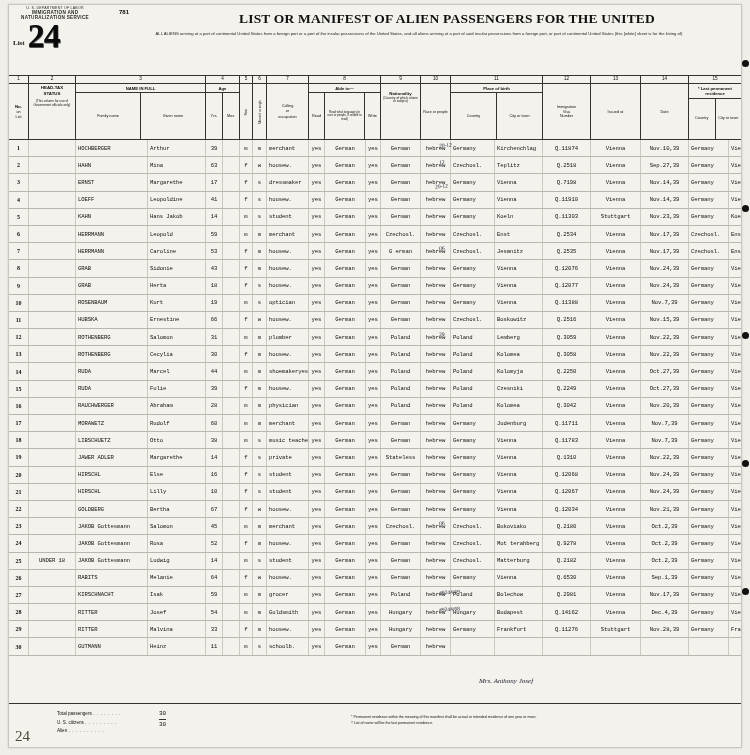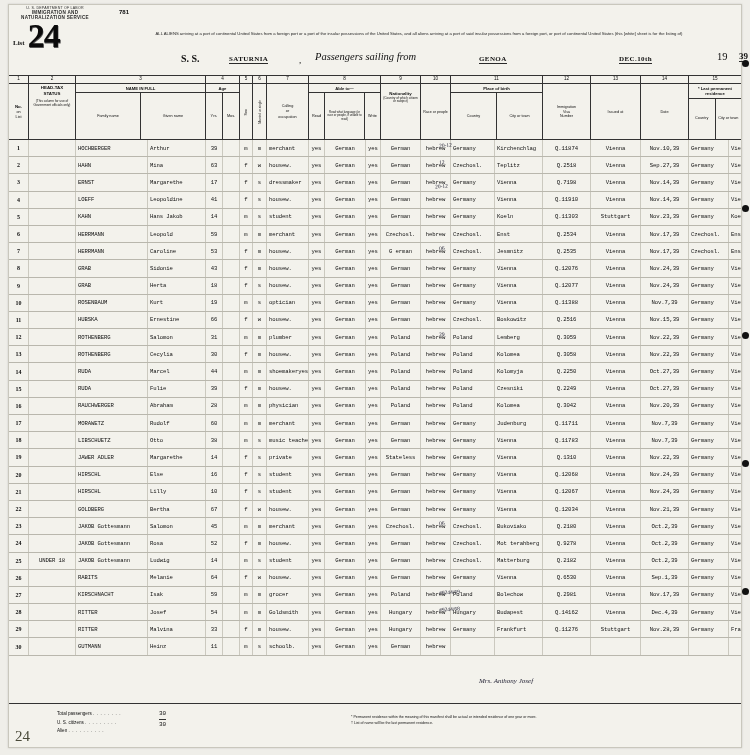--- a/index.html
+++ b/index.html
@@ -202,32 +202,23 @@
       <div class="tiny">U. S. DEPARTMENT OF LABOR</div>
       <div class="tiny2">IMMIGRATION AND NATURALIZATION SERVICE</div>
       <div class="listrow">
         <span class="listword">List</span>
         <span class="bignum">24</span>
       </div>
     </div>
 
     <div class="shipno">781</div>
 
+    <div class="title">LIST OR MANIFEST OF ALIEN PASSENGERS FOR THE UNITED</div>
     <div class="subtitle">ALL ALIENS arriving at a port of continental United States from a foreign port or a port of the insular possessions of the United States, and all aliens arriving at a port of said insular possessions from a foreign port, or port of continental United States (this [white] sheet is for the listing of)</div>
 
-    <div class="voyage">
-      <span class="v-ss">S. S.</span>
-      <span class="v-ship ul">SATURNIA</span>
-      <span class="v-com">,</span>
-      <span class="v-sail ital">Passengers sailing from</span>
-      <span class="v-port ul">GENOA</span>
-      <span class="v-date ul">DEC.10th</span>
-      <span class="v-19">19</span>
-      <span class="v-yr ul">39</span>
-    </div>
   </div>
 
   <div class="numstrip" id="numstrip">
       <div style="width: 20px;">1</div>
       <div style="width: 47px;">2</div>
       <div style="width: 130px;">3</div>
       <div style="width: 34px;">4</div>
       <div style="width: 13px;">5</div>
       <div style="width: 14px;">6</div>
       <div style="width: 42px;">7</div>

